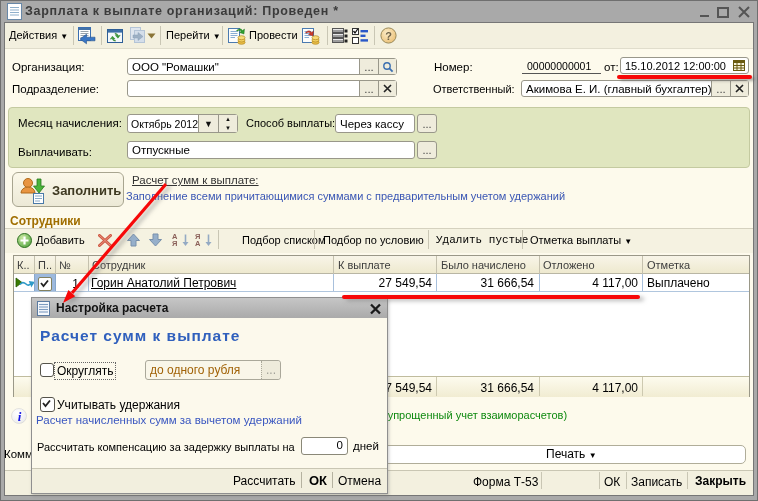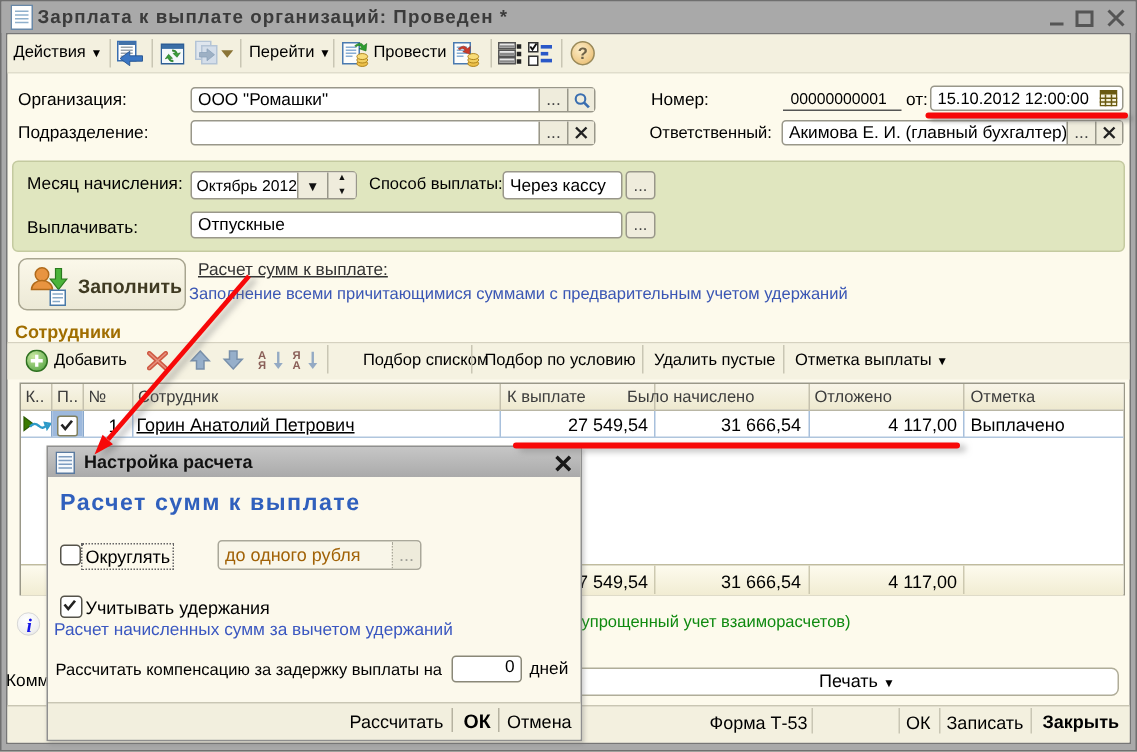--- a/index.html
+++ b/index.html
@@ -271,21 +271,21 @@
 <div class="abs" style="left:195px;top:233px;width:18px;font-size:7.5px;line-height:7px;color:#8a5f58;font-weight:bold;">Я<br>А</div>
 <svg class="abs" style="left:204px;top:234px" width="9" height="13" viewBox="0 0 9 13">
  <path d="M4.5,0.5 V9" stroke="#94aac4" stroke-width="1.6" fill="none"></path>
  <path d="M1.5,8 L4.5,12 L7.5,8 Z" fill="#94aac4"></path>
 </svg>
 <div class="sep" style="left:218px;top:230px;height:19px;"></div>
 <div class="tbtn" style="left:242px;top:234px;text-align:center;">Подбор списком</div>
 <div class="sep" style="left:314px;top:230px;height:19px;"></div>
 <div class="tbtn" style="left:323px;top:234px;">Подбор по условию</div>
 <div class="sep" style="left:428px;top:230px;height:19px;"></div>
-<div class="tbtn" style="left:436px;top:234px;">Удалить пустые</div>
+<div class="tbtn" style="left:436px;top:234px;font-family:Liberation Mono, monospace;">Удалить пустые</div>
 <div class="sep" style="left:522px;top:230px;height:19px;"></div>
 <div class="tbtn" style="left:530px;top:234px;">Отметка выплаты <span style="font-size:8px;">▼</span></div>
 
 <div class="abs" style="left:13px;top:255px;width:737px;height:142px;background:#fff;border:1px solid #9a9888;box-sizing:border-box;"></div>
 
 <div class="abs" style="left:14px;top:256px;width:735px;height:18px;background:linear-gradient(#f8f5e8,#eee9cf);border-bottom:1px solid #b9b6a4;box-sizing:border-box;"></div>
 
 <div class="abs" style="left:14px;top:376px;width:735px;height:21px;background:linear-gradient(#fdfbee,#f1ecd2);border-top:1px solid #c0bc9e;box-sizing:border-box;"></div>
 
 <div class="abs" style="left:34px;top:256px;width:1px;height:18px;background:#c5c1ae;"></div>
@@ -308,21 +308,21 @@
 <div class="abs" style="left:333px;top:377px;width:1px;height:19px;background:#cdc9b0;"></div>
 <div class="abs" style="left:436px;top:377px;width:1px;height:19px;background:#cdc9b0;"></div>
 <div class="abs" style="left:539px;top:377px;width:1px;height:19px;background:#cdc9b0;"></div>
 <div class="abs" style="left:642px;top:377px;width:1px;height:19px;background:#cdc9b0;"></div>
 
 <div class="hdrcell" style="left:17px;top:259px;">К..</div>
 <div class="hdrcell" style="left:38px;top:259px;">П..</div>
 <div class="hdrcell" style="left:59px;top:259px;">№</div>
 <div class="hdrcell" style="left:92px;top:259px;">Сотрудник</div>
 <div class="hdrcell" style="left:338px;top:259px;">К выплате</div>
-<div class="hdrcell" style="left:418px;top:259px;">Было начислено</div>
+<div class="hdrcell" style="left:441px;top:259px;">Было начислено</div>
 <div class="hdrcell" style="left:543px;top:259px;">Отложено</div>
 <div class="hdrcell" style="left:647px;top:259px;">Отметка</div>
 
 <div class="abs" style="left:14px;top:274px;width:735px;height:18px;border-bottom:1px solid #b0c6de;box-sizing:border-box;"></div>
 <div class="abs" style="left:35px;top:274px;width:20px;height:17px;background:#9db9dd;"></div>
 <svg class="abs" style="left:15px;top:277px" width="19" height="12" viewBox="0 0 19 12">
  <path d="M1,1 L7,5.5 L1,10 Z" fill="#3a7a00" stroke="#2a5a00" stroke-width="0.8"></path>
  <path d="M5,7.5 q2.5,-3.5 6,-0.5 q2.5,2.5 5,-0.5 l0.5,2 l2,-3 l-3.5,-0.5 l0.5,1.5" stroke="#2e9ac8" stroke-width="1.6" fill="none"></path>
 </svg>
 <div class="abs" style="left:38px;top:277px;width:14px;height:14px;background:#fff;border:1px solid #82805e;border-radius:2px;box-sizing:border-box;">

